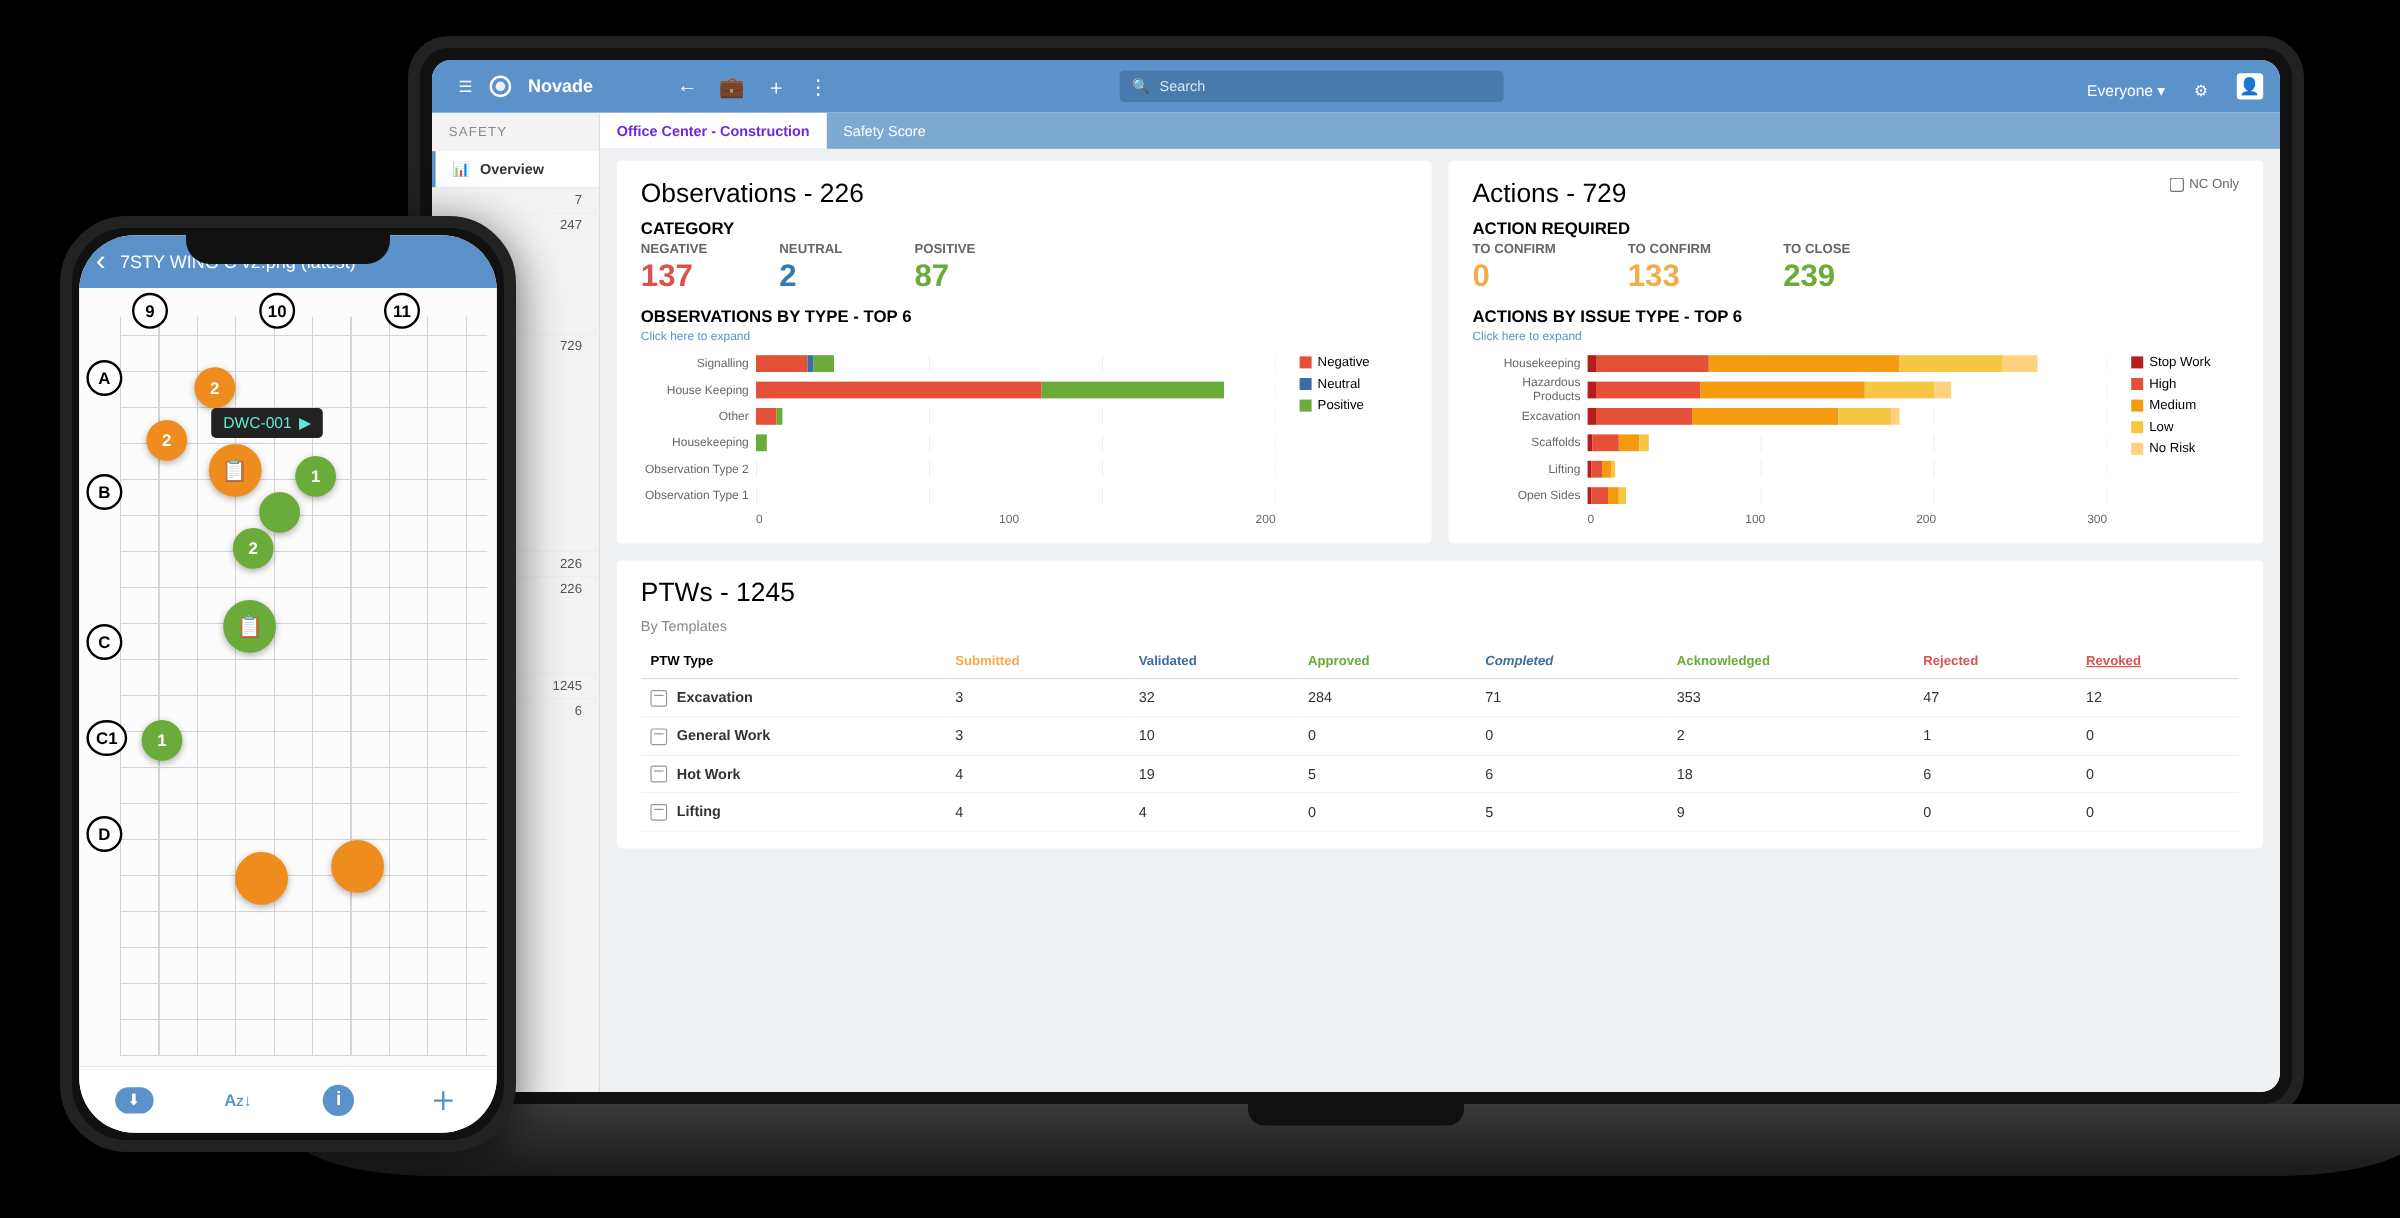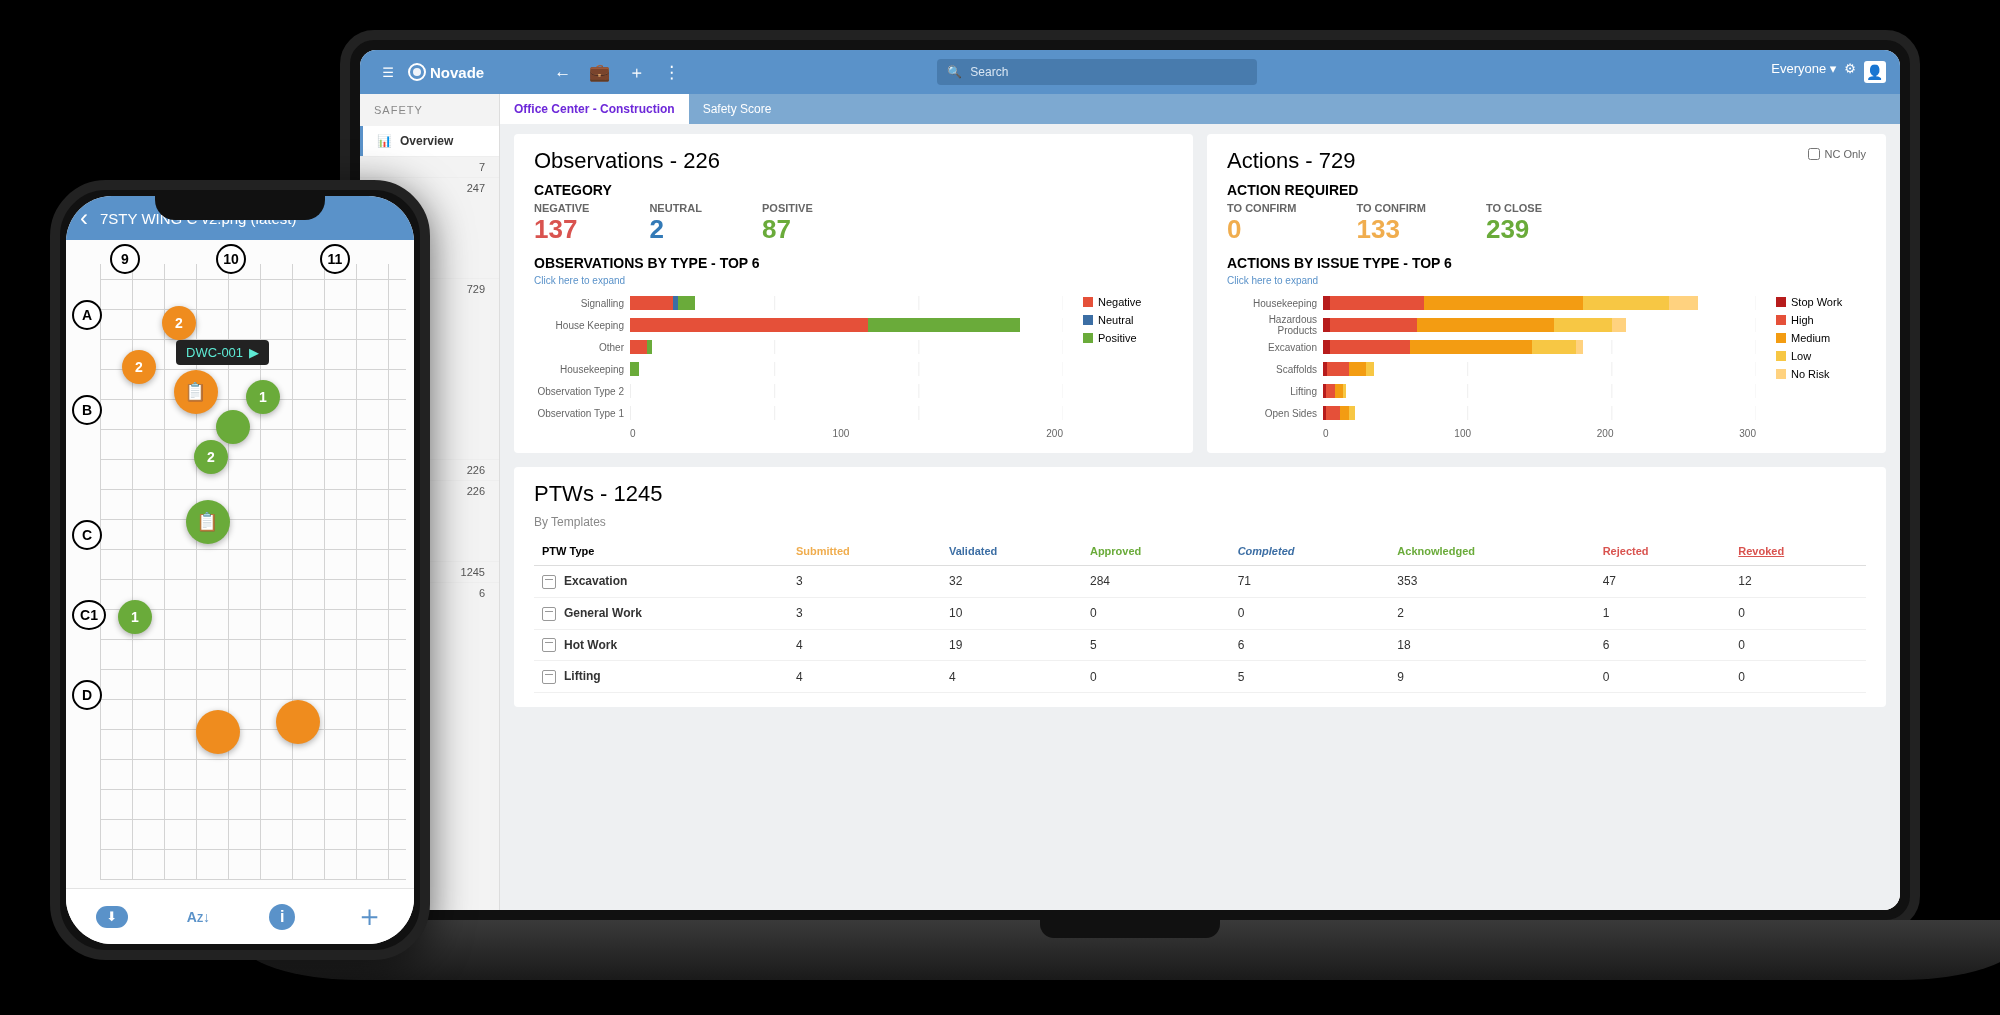--- a/index.html
+++ b/index.html
@@ -13,27 +13,27 @@
   .laptop-base {
     position: absolute; left: 240px; top: 920px; width: 1780px; height: 60px;
     background: linear-gradient(#3a3a3a,#1a1a1a); border-radius: 0 0 120px 120px / 0 0 40px 40px;
   }
   .laptop-notch { position:absolute; left:50%; top:0; transform:translateX(-50%); width:180px; height:18px; background:#111; border-radius:0 0 14px 14px; }
   .laptop-screen { position:absolute; inset:10px; border-radius:16px; overflow:hidden; background:#fff; }
 
   
   .app-header { display:flex; align-items:center; background:#5a92c9; color:#fff; height:44px; padding:0 14px; font-size:13px; }
   .app-header .hicon { width:28px; text-align:center; cursor:pointer; }
-  .app-header .logo { display:flex; align-items:center; gap:4px; font-weight:bold; font-size:15px; margin-left:6px; }
+  .app-header .logo { display:flex; align-items:center; gap:14px; font-weight:bold; font-size:15px; margin-left:6px; }
   .app-header .logo-mark { width:18px; height:18px; border:2px solid #fff; border-radius:50%; display:inline-block; position:relative; }
   .app-header .logo-mark::after{content:""; position:absolute; inset:3px; border-radius:50%; background:#fff; opacity:.9;}
   .app-header .toolbar { display:flex; gap:18px; margin-left:70px; align-items:center; }
   .app-header .toolbar span { font-size:17px; cursor:pointer; }
   .search-box { background:#487bad; border-radius:4px; height:26px; width:320px; margin:0 auto; display:flex; align-items:center; padding:0 10px; color:#d9e6f3; font-size:12px; gap:8px; }
-  .right-tools { display:flex; align-items:flex-start; gap:8px; margin-left:auto; font-size:13px; }
+  .right-tools { display:flex; align-items:flex-end; gap:24px; margin-left:auto; font-size:13px; }
   .right-tools .drop::after{content:" \25BE";}
   .avatar-sq { width:22px; height:22px; background:#fff; border-radius:3px; display:flex; align-items:center; justify-content:center; color:#3c6ea4; font-size:14px; }
 
   
   .app-body { display:flex; height:calc(100% - 44px); }
   .sidebar { width:140px; background:#f3f3f3; border-right:1px solid #ddd; font-size:12px; color:#555; }
   .sidebar .sb-section { padding:10px 14px; font-size:11px; color:#888; letter-spacing:1px; }
   .sidebar .sb-item { display:flex; align-items:center; gap:8px; padding:8px 14px; background:#fff; border-left:3px solid #5a92c9; font-weight:bold; color:#333; }
   .sidebar .sb-num { text-align:right; padding:4px 14px 4px 0; border-top:1px solid #eee; font-size:11px; color:#555; }
 

